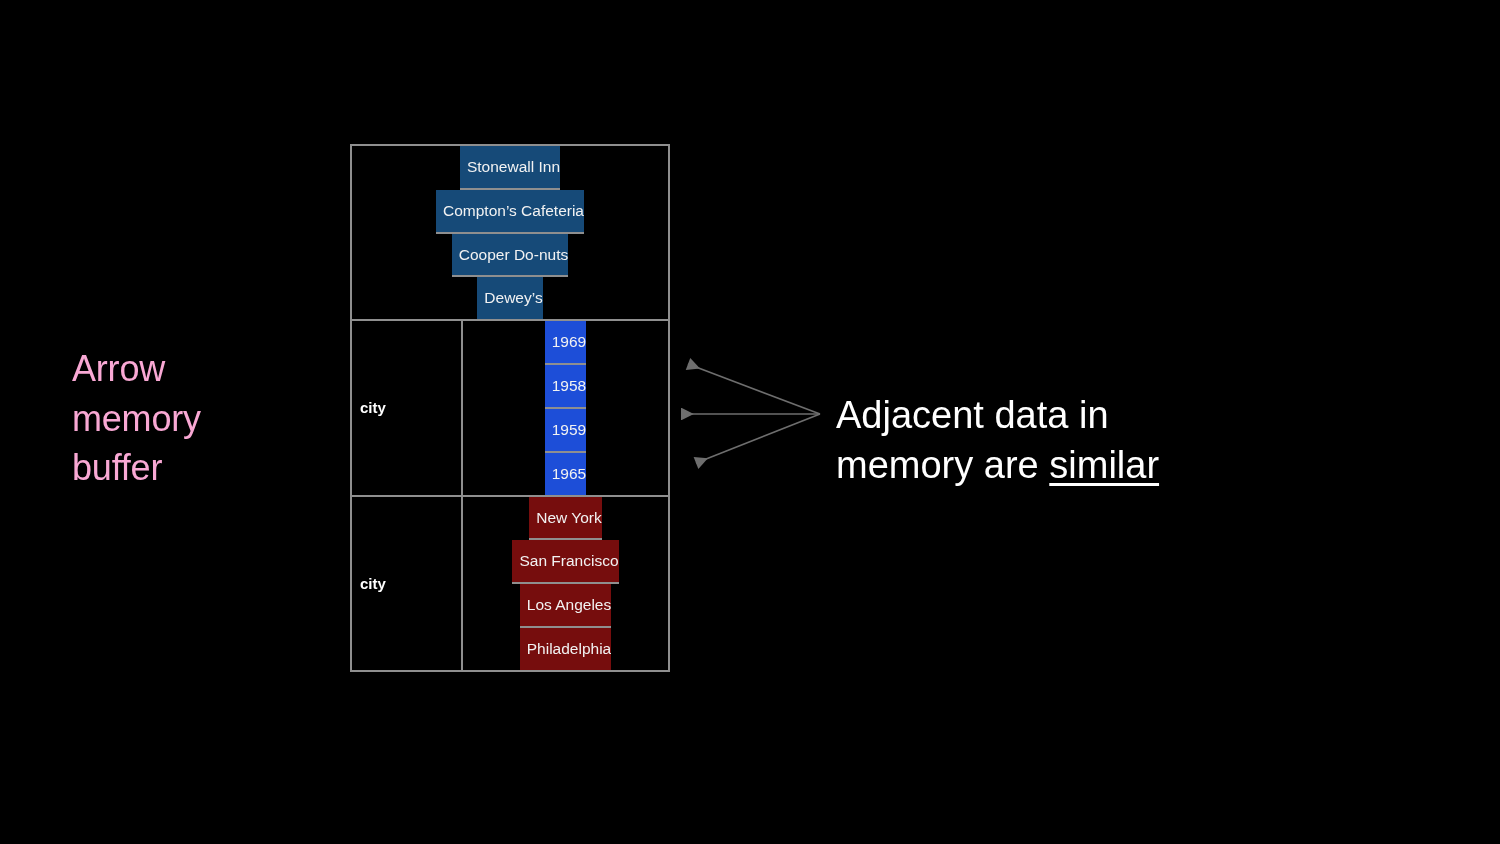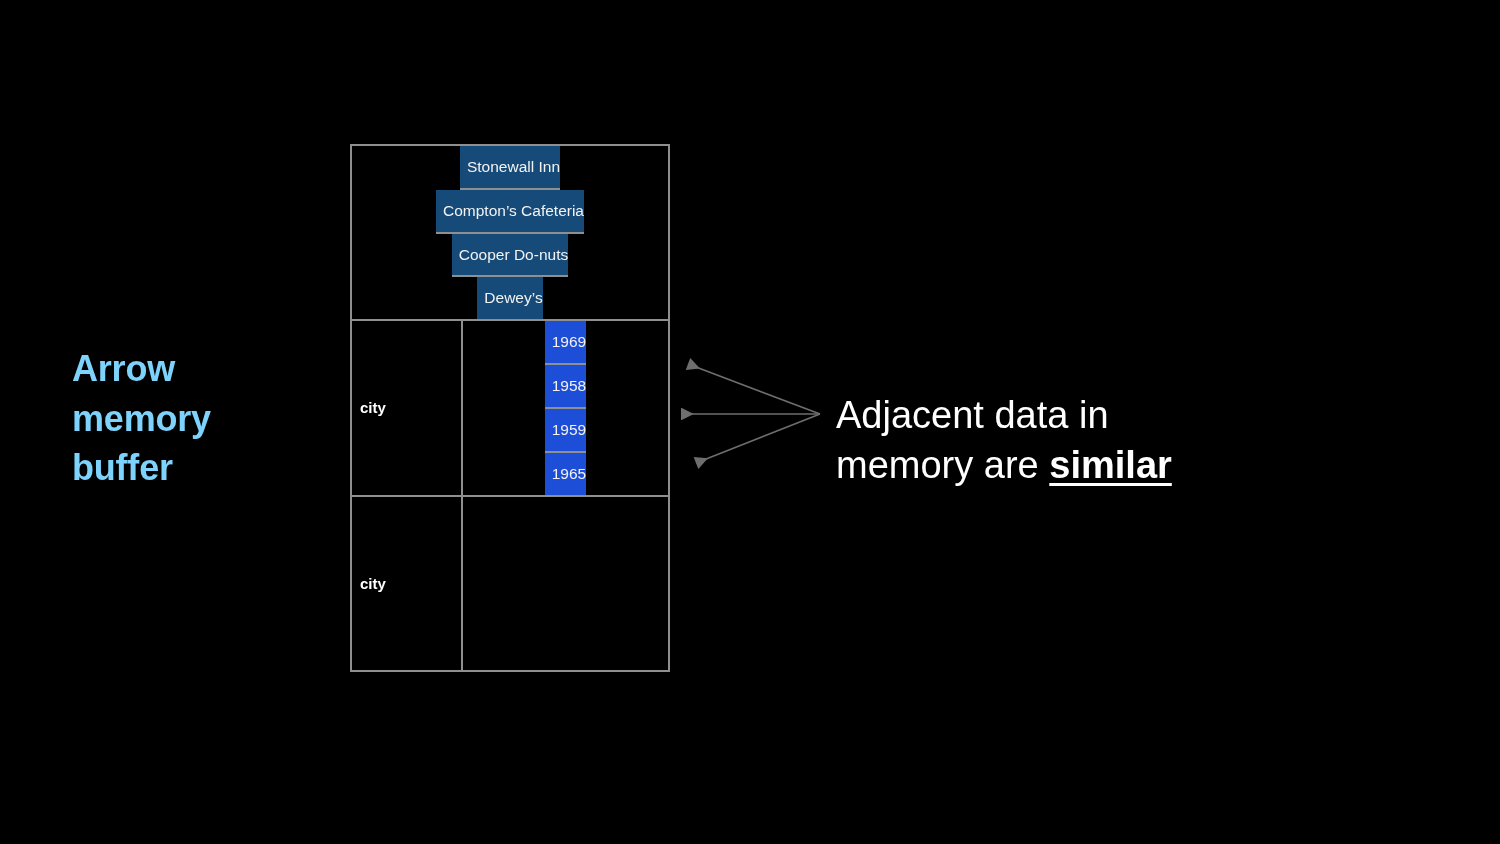--- a/index.html
+++ b/index.html
@@ -16,24 +16,24 @@
     color: #ffffff;
   }
 
   
   #buffer-caption {
     position: absolute;
     left: 72px;
     top: 344px;
     width: 250px;
     font-size: 36px;
-    font-weight: bold;
+    font-weight: normal;
     line-height: 1.38;
     letter-spacing: -0.2px;
-    color: #7dd3fc;
+    color: #f9a8d4;
     white-space: pre-line;
   }
 
   
   #memory-buffer {
     position: absolute;
     left: 350px;
     top: 144px;
     width: 320px;
     height: 528px;
@@ -110,21 +110,20 @@
     width: 420px;
     font-size: 38px;
     font-weight: normal;
     line-height: 1.32;
     color: #ffffff;
     margin-top: 24px;
   }
   #annotation-text .emph {
     text-decoration: underline;
     text-underline-offset: 5px;
-    font-weight: bold;
   }
 </style>
 </head>
 <body>
 
 <div id="buffer-caption">Arrow
 memory
 buffer</div>
 
 <div id="memory-buffer">
@@ -143,20 +142,26 @@
     <div class="section-cells">
       <div class="buffer-cell">1969</div>
       <div class="buffer-cell">1958</div>
       <div class="buffer-cell">1959</div>
       <div class="buffer-cell">1965</div>
     </div>
   </div>
 
   <div class="buffer-section sec-city">
     <div class="section-label">city</div>
+    <div class="section-cells">
+      <div class="buffer-cell">New York</div>
+      <div class="buffer-cell">San Francisco</div>
+      <div class="buffer-cell">Los Angeles</div>
+      <div class="buffer-cell">Philadelphia</div>
+    </div>
   </div>
 
 </div>
 
 <svg id="arrow-group" viewBox="0 0 190 150" width="190" height="150">
   <defs>
     <marker id="ah" markerWidth="9" markerHeight="8" refX="8" refY="4" orient="auto" markerUnits="strokeWidth">
       <path d="M8,0 L0,4 L8,8 Z" fill="#6e6e6e"></path>
     </marker>
   </defs>

